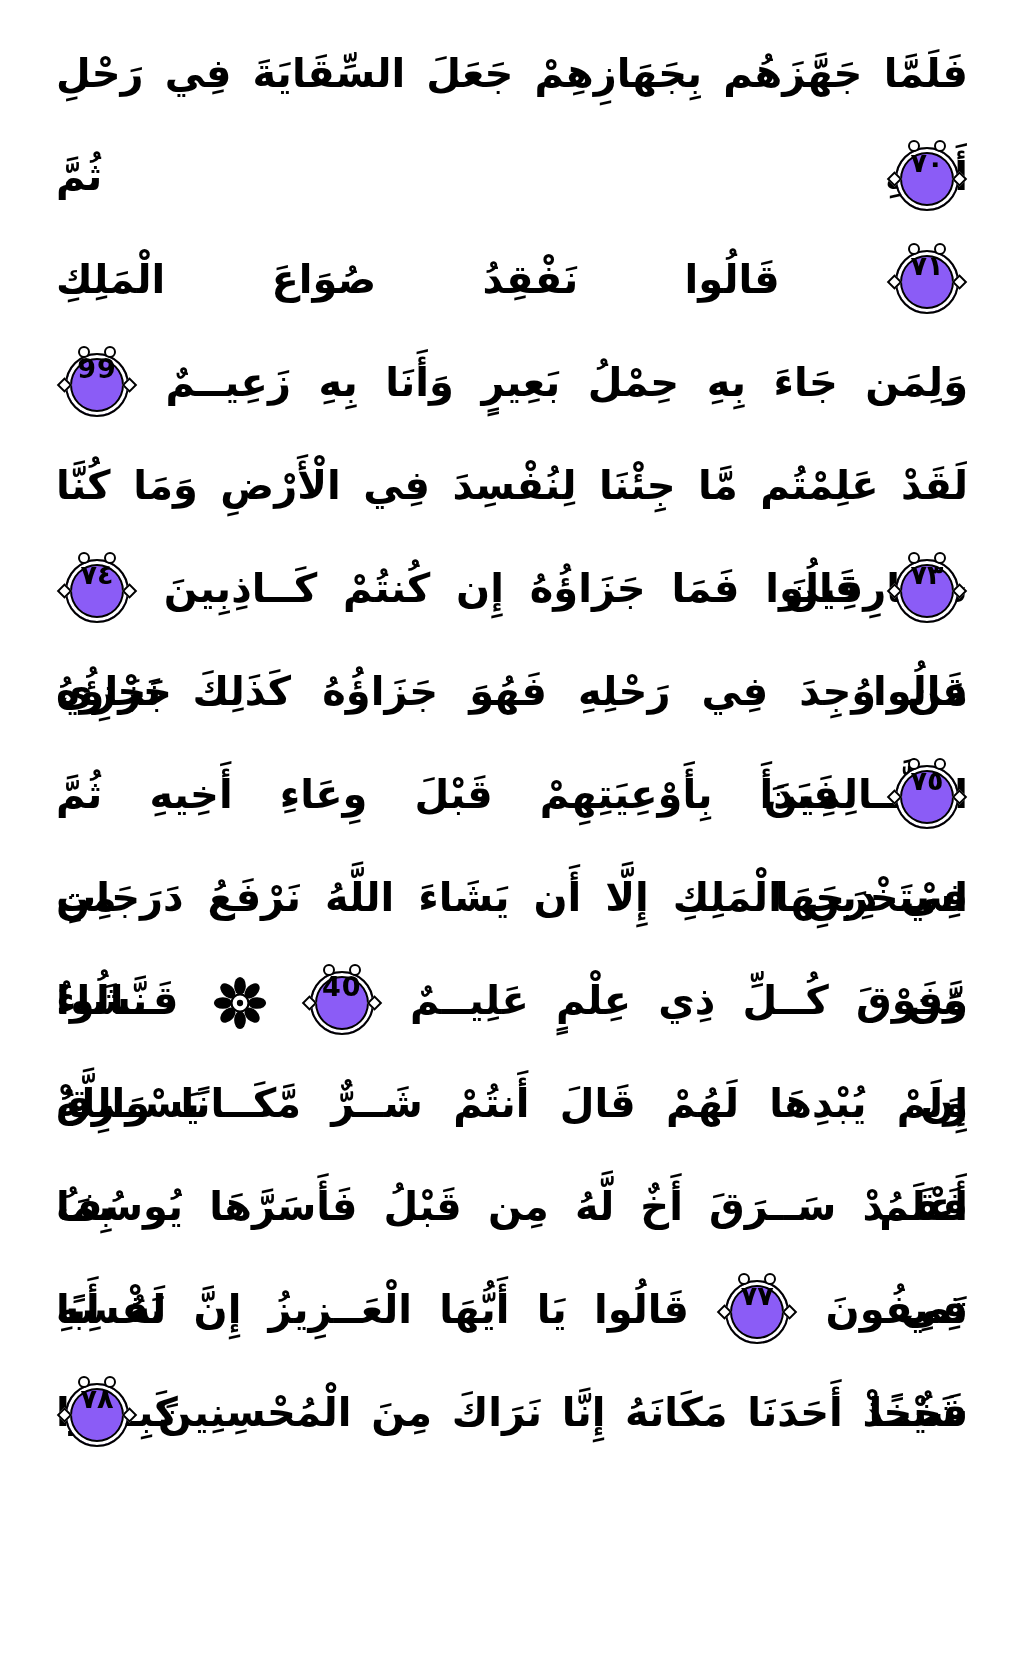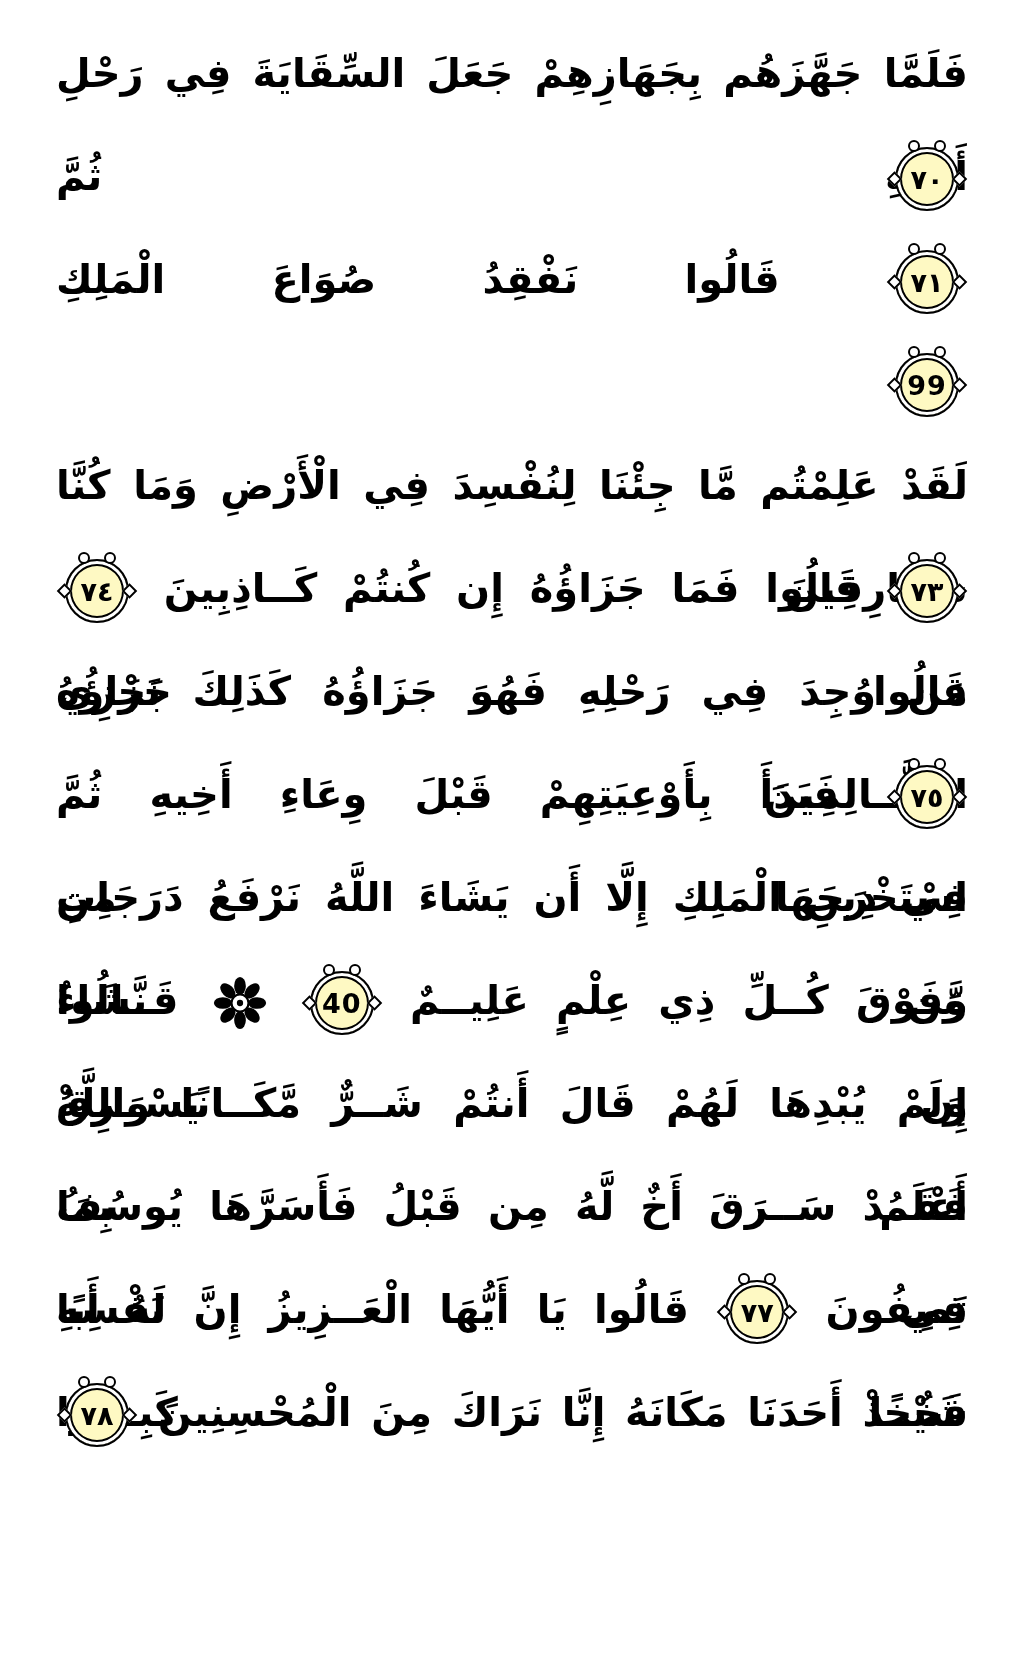--- a/index.html
+++ b/index.html
@@ -30,30 +30,30 @@
     word-spacing: 0.10em;
     overflow: visible;
   }
   .ayah-text {
     display: inline;
   }
   
   .ayah-marker {
     position: relative;
     display: inline-flex;
-    align-items: center;
+    align-items: flex-start;
     justify-content: center;
     width: 64px;
     height: 64px;
     border: 2.5px solid #000;
     border-radius: 50%;
     box-shadow: inset 0 0 0 3px #fff, inset 0 0 0 5px #000;
     vertical-align: middle;
     margin: 0 9px;
-    background: #fef9c3;
+    background: #8b5cf6;
     box-sizing: border-box;
   }
   
   .ayah-marker::before,
   .ayah-marker::after {
     content: "";
     position: absolute;
     top: -9px;
     width: 12px;
     height: 12px;
@@ -100,21 +100,21 @@
   <div class="line"><span class="ayah-text">فَلَمَّا جَهَّزَهُم بِجَهَازِهِمْ جَعَلَ السِّقَايَةَ فِي رَحْلِ أَخِيهِ ثُمَّ</span></div>
 
   <div class="line"> <span class="ayah-marker">
         <span class="ayah-number">٧٠</span>
       </span> </div>
 
   <div class="line"> <span class="ayah-marker">
         <span class="ayah-number">٧١</span>
       </span> <span class="ayah-text">قَالُوا نَفْقِدُ صُوَاعَ الْمَلِكِ</span></div>
 
-  <div class="line"> <span class="ayah-marker">
+  <div class="line"><span class="ayah-text">وَلِمَن جَاءَ بِهِ حِمْلُ بَعِيرٍ وَأَنَا بِهِ زَعِيــمٌ</span> <span class="ayah-marker">
         <span class="ayah-number">99</span>
       </span> </div>
 
   <div class="line"><span class="ayah-text">لَقَدْ عَلِمْتُم مَّا جِئْنَا لِنُفْسِدَ فِي الْأَرْضِ وَمَا كُنَّا سَــارِقِينَ</span></div>
 
   <div class="line"><span class="ayah-marker">
         <span class="ayah-number">٧٣</span>
       </span> <span class="ayah-text">قَالُوا فَمَا جَزَاؤُهُ إِن كُنتُمْ كَــاذِبِينَ</span> <span class="ayah-marker">
         <span class="ayah-number">٧٤</span>
       </span> <span class="ayah-text">قَالُوا جَزَاؤُهُ</span></div>

